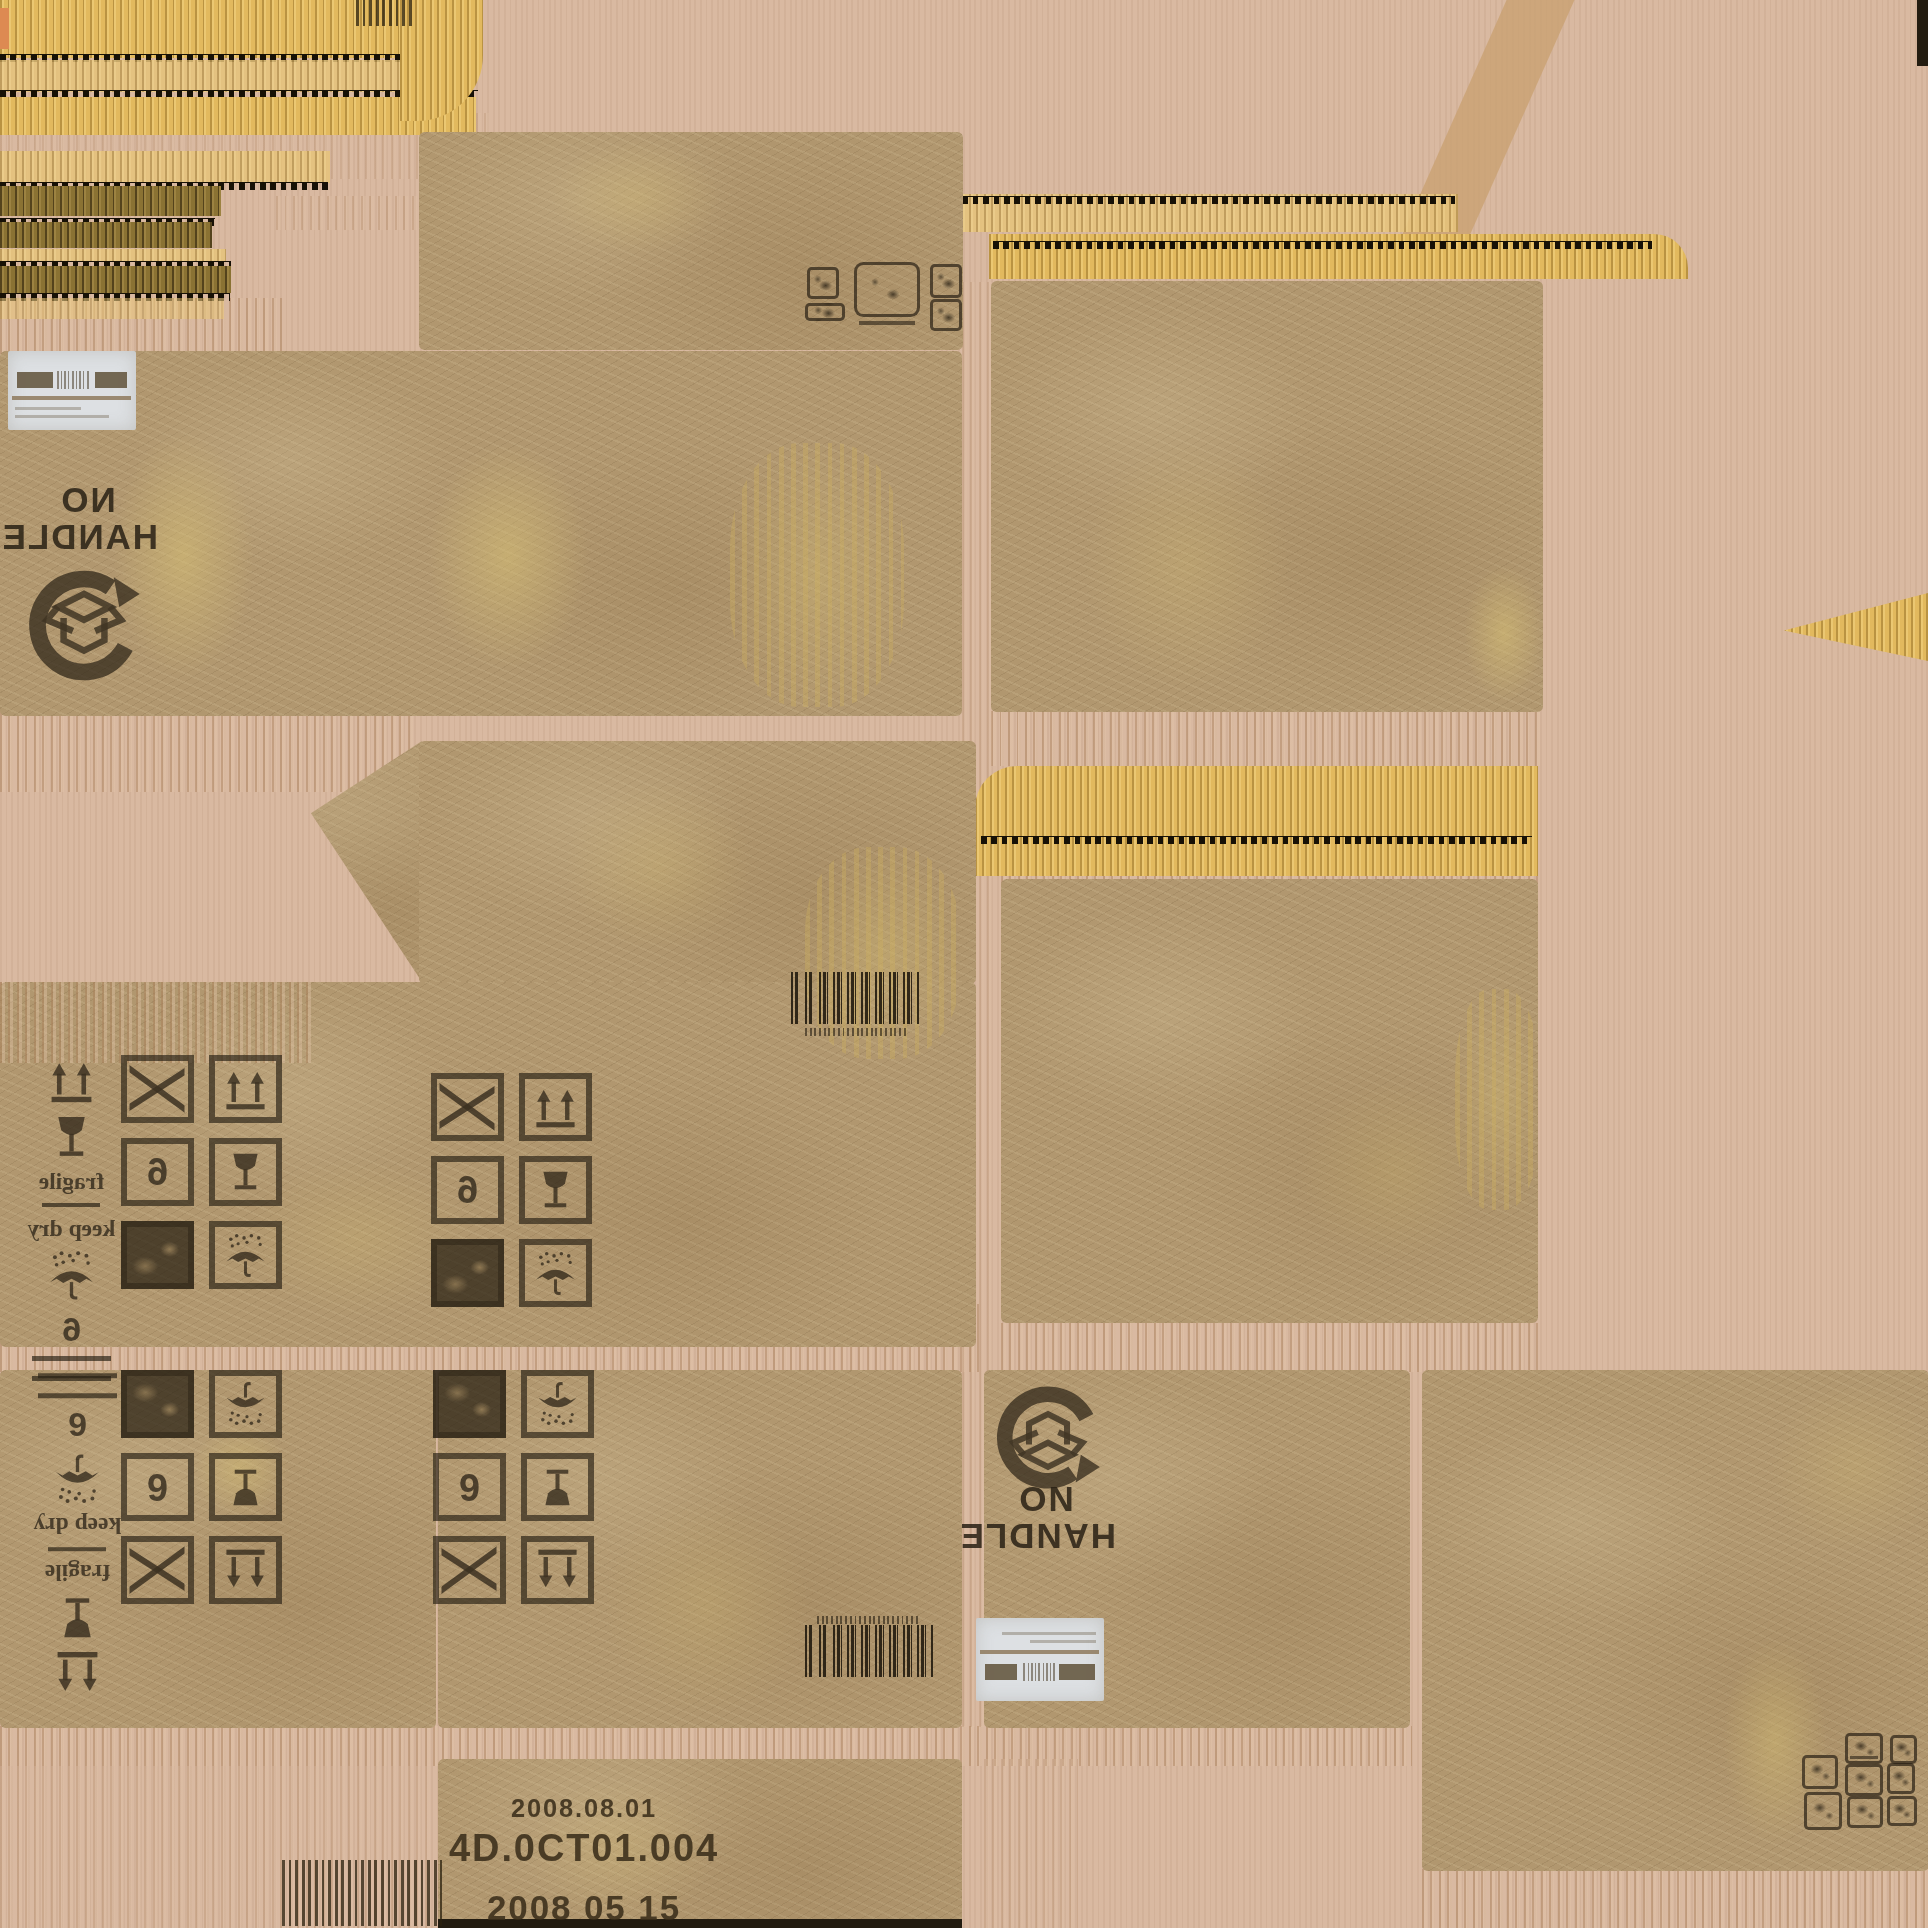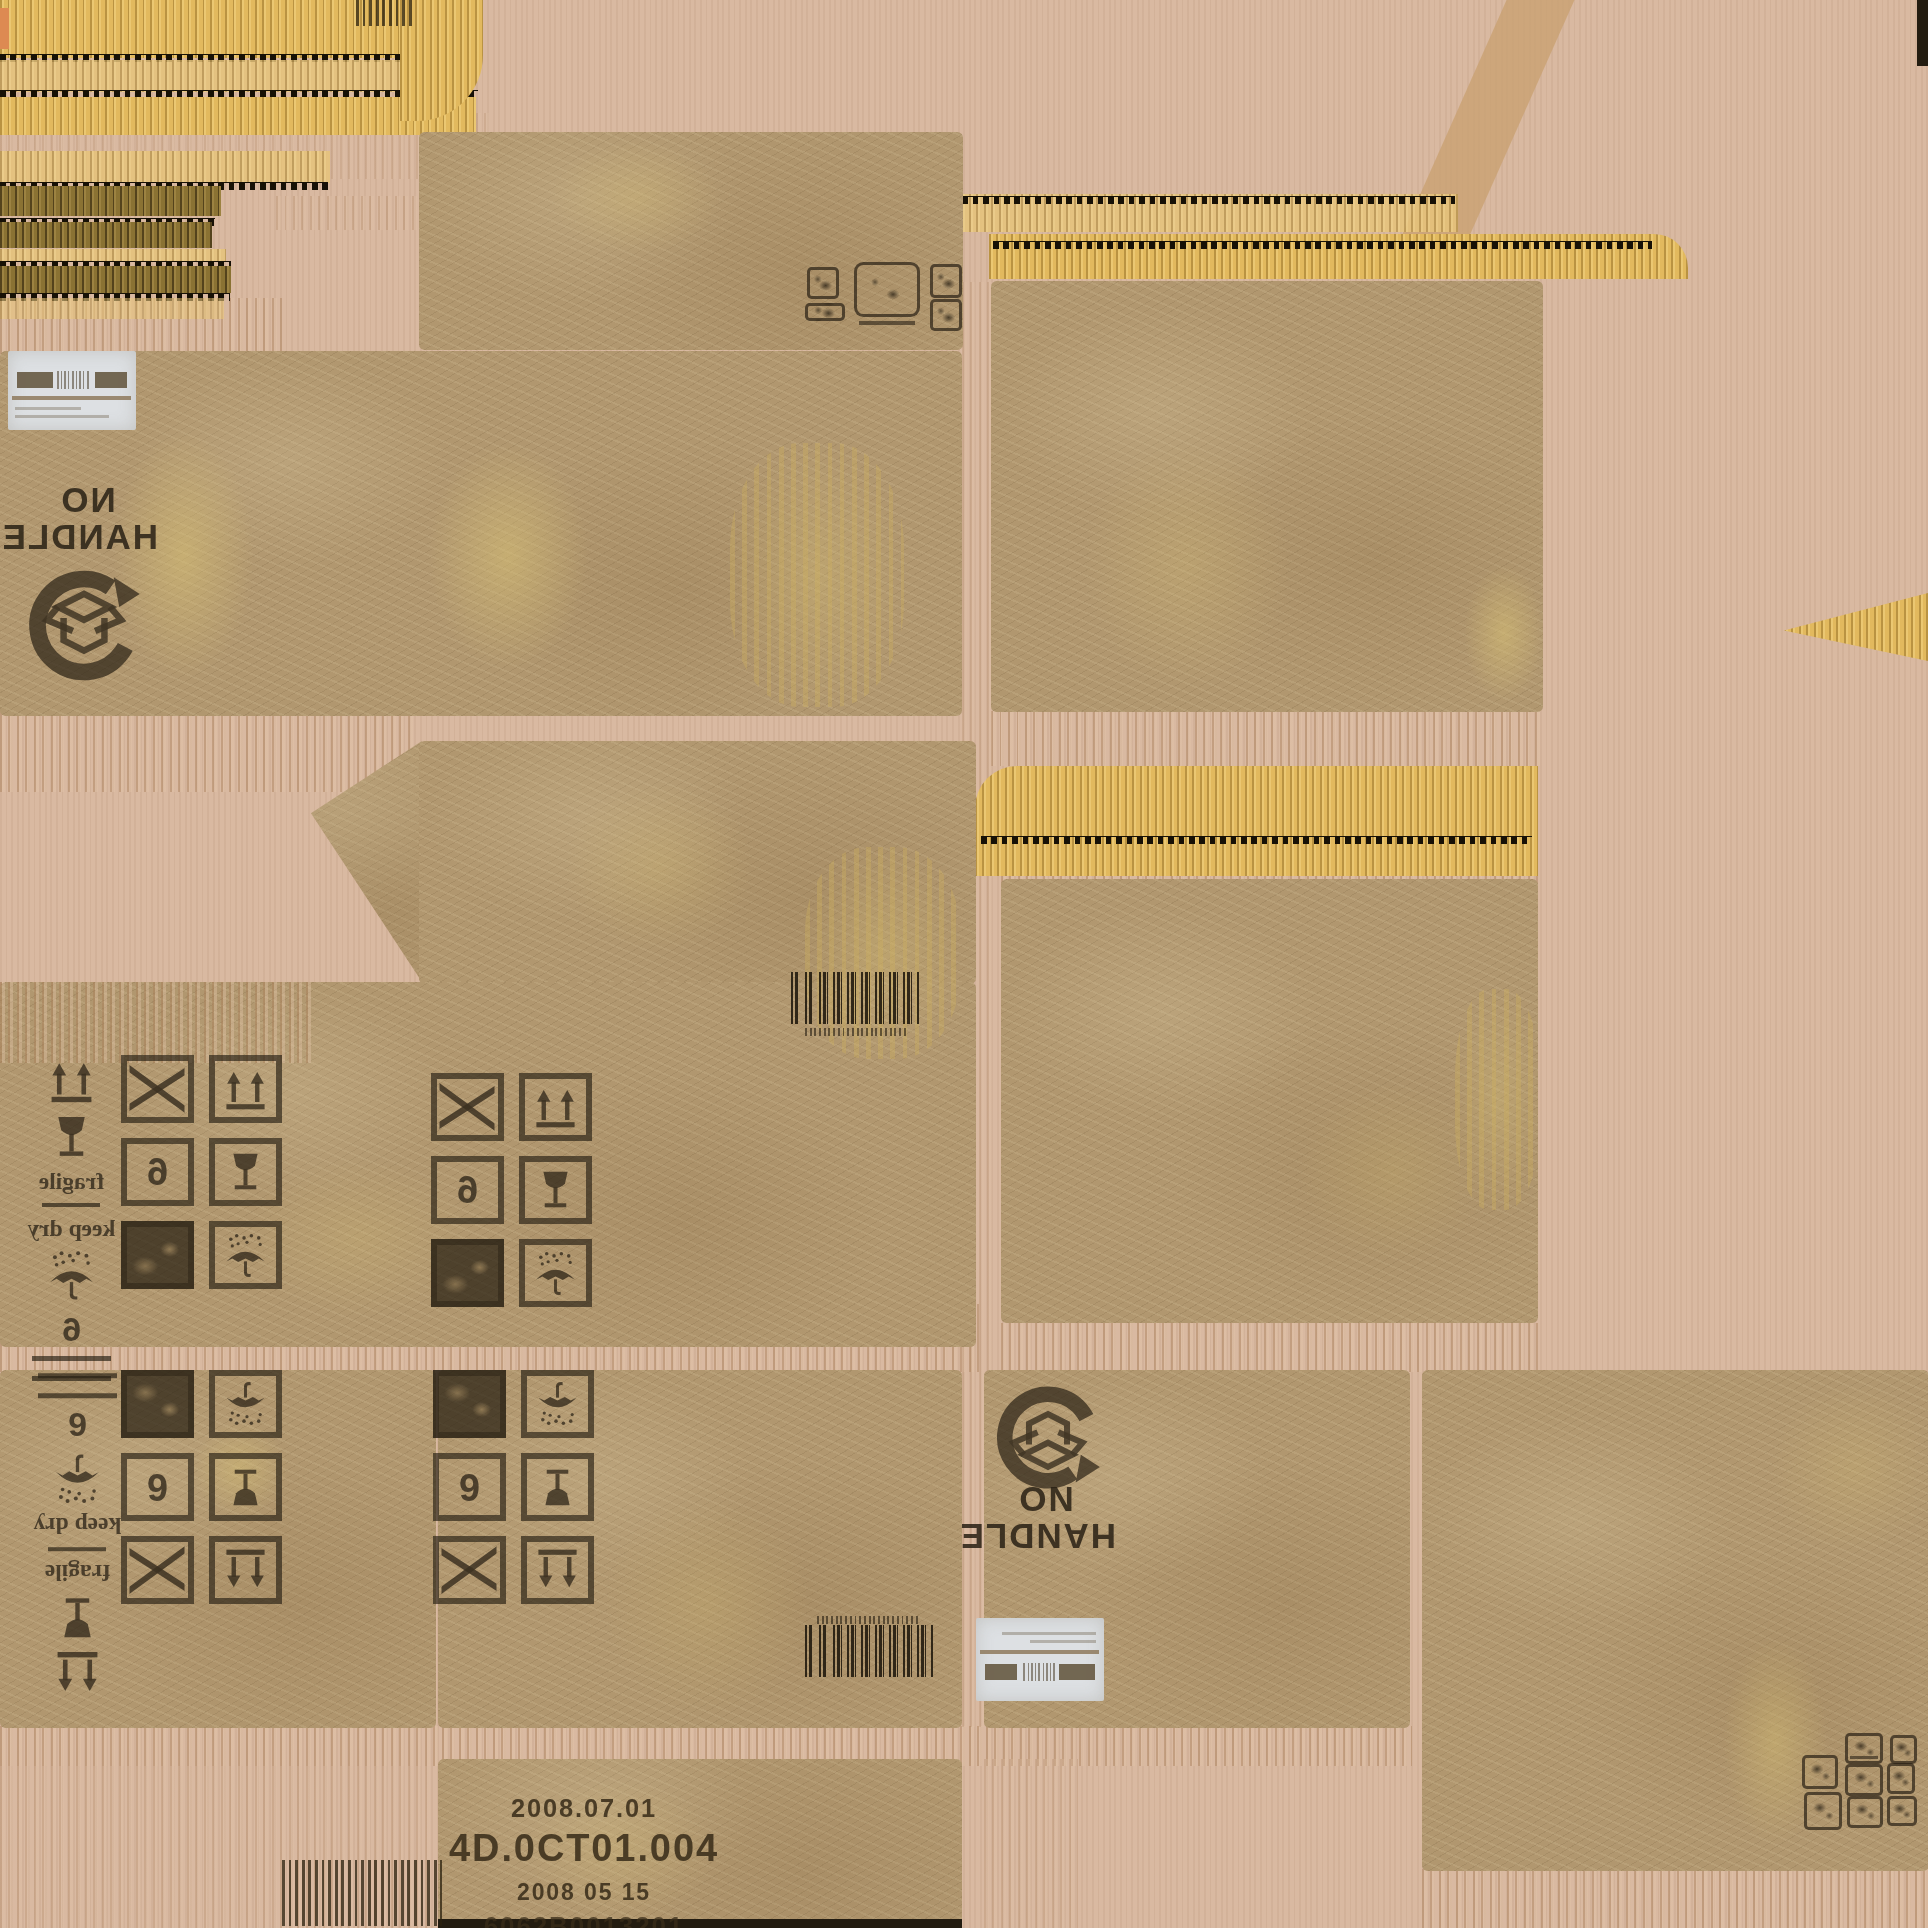--- a/index.html
+++ b/index.html
@@ -83,21 +83,21 @@
     background:
      radial-gradient(9.4px 7.5px at 60% 60%,rgba(40,32,20,.75),rgba(0,0,0,0) 70%),
      radial-gradient(5.6px 5.6px at 30% 35%,rgba(40,32,20,.6),rgba(0,0,0,0) 70%);}
   .mini.lineunder::after{content:"";position:absolute;left:1.9px;right:1.9px;
     bottom:-11.3px;height:3.8px;background:rgba(40,32,20,.6);}
   
   .printblock{position:absolute;text-align:center;color:rgba(58,45,26,.88);
     font-family:"Liberation Sans",sans-serif;font-weight:bold;letter-spacing:1.9px;}
   .printblock .l0{font-size:25.4px;}
   .printblock .l1{font-size:38px;margin-top:3.8px;}
-  .printblock .l2{font-size:23px;margin-top:9px;}
+  .printblock .l2{font-size:35px;margin-top:18px;}
   .printblock .l3{font-size:26px;margin-top:5.6px;opacity:.85;}
   .edge-dark{position:absolute;background:#231c10;}
   .diag{position:absolute;background:#c9a172;opacity:.8;}
 </style>
 </head>
 <body>
 
 <svg width="0" height="0" style="position:absolute" aria-hidden="true">
 <defs>
   <symbol id="sym-arrows" viewBox="0 0 64 64">
@@ -423,20 +423,20 @@
     <div class="mini" style="left:38px;top:1.9px;width:30px;height:26px;"></div>
     <div class="mini" style="left:79px;top:0;width:32px;height:32px;"></div>
     <div class="mini" style="left:5.6px;top:36px;width:22.6px;height:24.5px;"></div>
     <div class="mini lineunder" style="left:38px;top:34px;width:32px;height:26px;"></div>
     <div class="mini" style="left:83px;top:41px;width:30px;height:28px;"></div>
     <div class="mini" style="left:3.8px;top:66px;width:21px;height:22.6px;"></div>
     <div class="mini" style="left:38px;top:66px;width:32px;height:24.5px;"></div>
   </div>
 
   <div class="printblock" style="left:424px;top:1794px;width:320px;">
-    <div class="l0">2008.07.01</div>
+    <div class="l0">2008.08.01</div>
     <div class="l1">4D.0CT01.004</div>
     <div class="l2">2008 05 15</div>
     <div class="l3">6062B0013201</div>
   </div>
 
 </div>
 
 
 </body></html>

